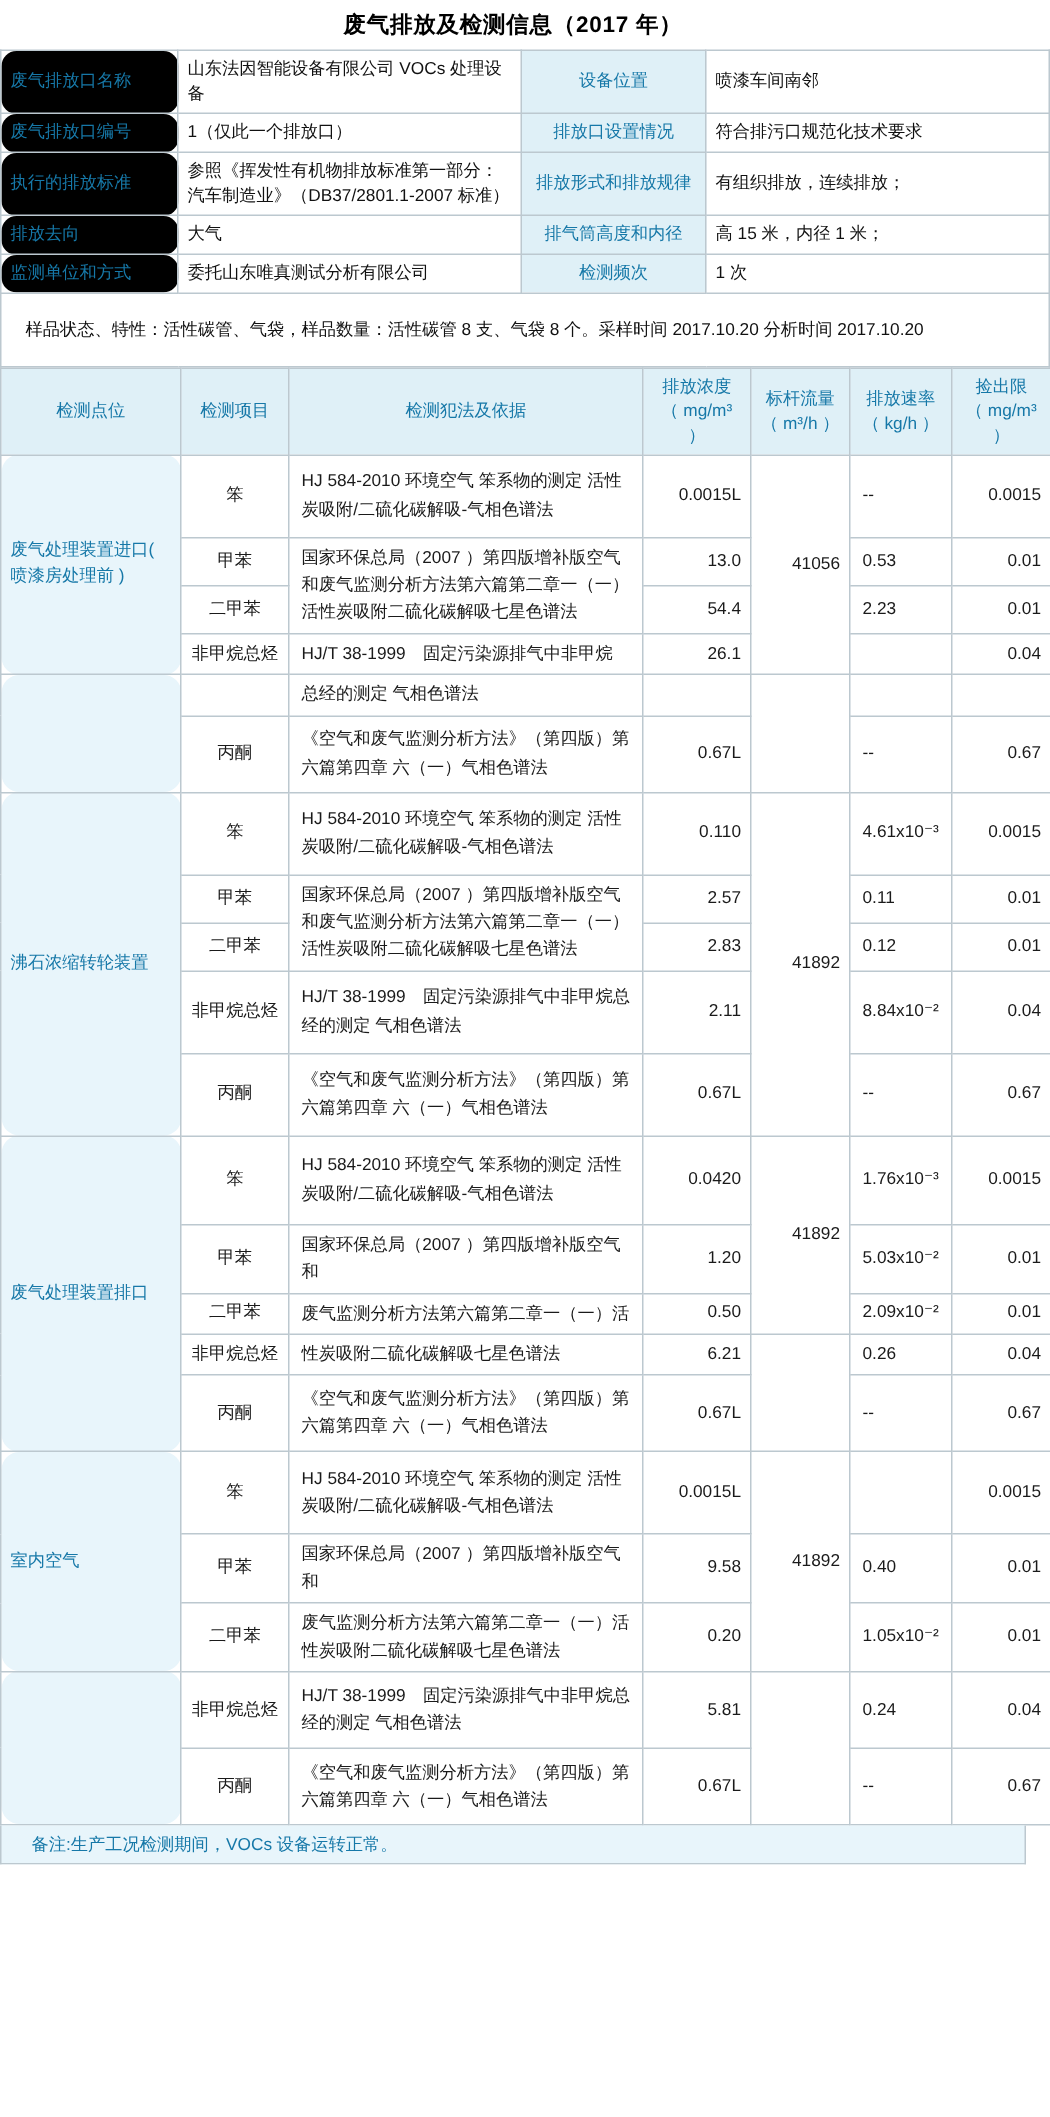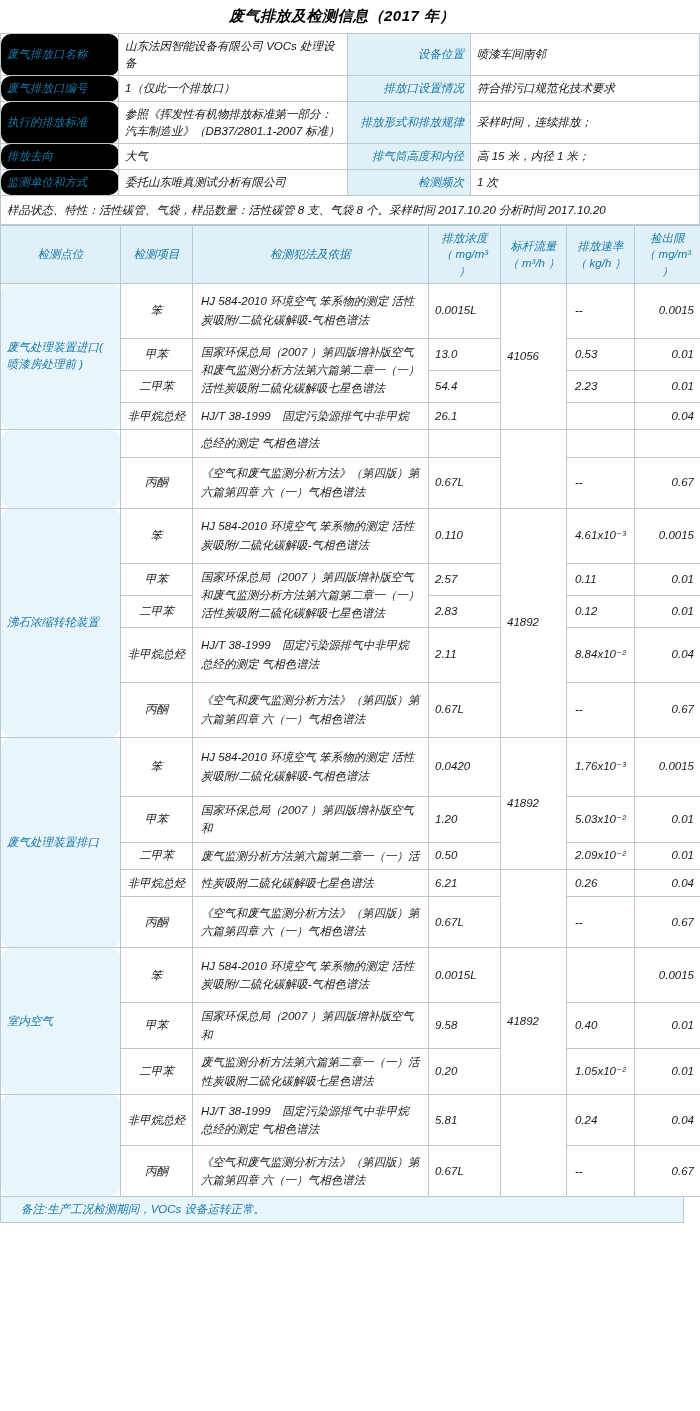--- a/index.html
+++ b/index.html
@@ -9,21 +9,20 @@
   }
   body {
     width: 700px;
     font-family: "Liberation Sans", "DejaVu Sans", sans-serif;
     color: #1a1a1a;
     font-size: 12px;
   }
   .page {
     width: 684px;
     position: relative;
-    font-style: italic;
   }
   .doc-title {
     text-align: center;
     font-size: 15px;
     font-weight: bold;
     padding: 7px 0 7px 0;
     letter-spacing: .5px;
     color: #000;
   }
   table {
@@ -45,32 +44,32 @@
     color: #1678a8;
     width: 105px;
     text-align: left;
     font-size: 11.5px;
     border-radius: 10px;
   }
   .info td.lbl2 {
     background: #dff0f7;
     color: #1678a8;
     width: 110px;
-    text-align: right;
+    text-align: center;
     font-size: 11.5px;
   }
   .info td.val {
     background: #ffffff;
     color: #111;
   }
   .sample-row td {
     background: #ffffff;
     color: #111;
     font-size: 11.5px;
-    padding: 6px;
+    padding: 16px;
   }
   
   .main thead th {
     background: #dff0f7;
     color: #1678a8;
     font-weight: normal;
     text-align: center;
     height: 44px;
     font-size: 11.5px;
     line-height: 1.4;
@@ -90,21 +89,21 @@
   .main td.item {
     text-align: center;
   }
   .main td.method {
     text-align: left;
     padding-left: 8px;
     padding-right: 8px;
     line-height: 1.6;
   }
   .main td.num {
-    text-align: left;
+    text-align: right;
   }
   .main td.rate {
     text-align: left;
     padding-left: 8px;
   }
   .main td.limit {
     text-align: right;
   }
   .blank { background: #ffffff; }
   .footnote {
@@ -134,21 +133,21 @@
       <tr>
         <td class="lbl">废气排放口编号</td>
         <td class="val">1（仅此一个排放口）</td>
         <td class="lbl2">排放口设置情况</td>
         <td class="val">符合排污口规范化技术要求</td>
       </tr>
       <tr>
         <td class="lbl">执行的排放标准</td>
         <td class="val">参照《挥发性有机物排放标准第一部分：汽车制造业》（DB37/2801.1-2007 标准）</td>
         <td class="lbl2">排放形式和排放规律</td>
-        <td class="val">采样时间，连续排放；</td>
+        <td class="val">有组织排放，连续排放；</td>
       </tr>
       <tr>
         <td class="lbl">排放去向</td>
         <td class="val">大气</td>
         <td class="lbl2">排气筒高度和内径</td>
         <td class="val">高 15 米，内径 1 米；</td>
       </tr>
       <tr>
         <td class="lbl">监测单位和方式</td>
         <td class="val">委托山东唯真测试分析有限公司</td>

